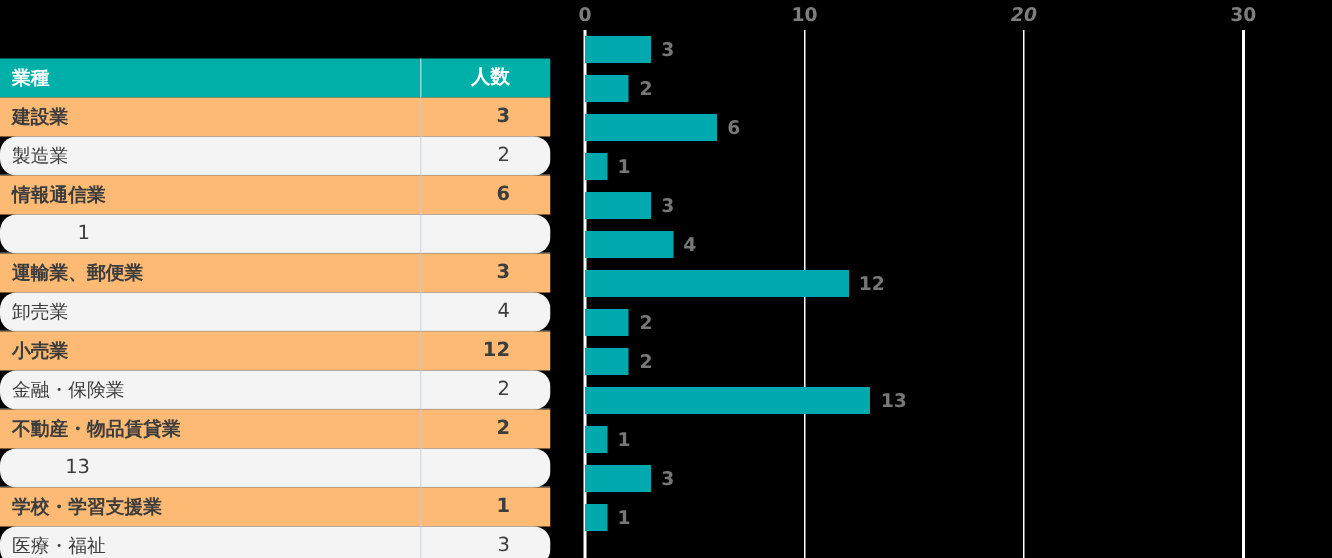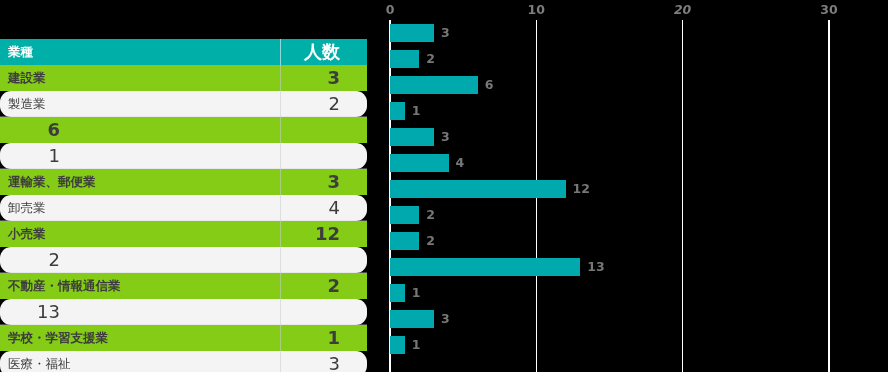--- a/index.html
+++ b/index.html
@@ -37,41 +37,41 @@
     width: 367px;
     height: 26px;
     box-sizing: border-box;
     align-items: center;
   }
   .trow.header {
     background: #00b0a8;
     height: 26px;
   }
   .trow.dark {
-    background: #84cc16;
+    background: #fdba74;
   }
   .trow.light {
     background: #f4f4f4;
     border-radius: 11px;
   }
   .cell-name {
     width: 280px;
     box-sizing: border-box;
     padding-left: 8px;
     font-size: 12.5px;
     line-height: 26px;
     white-space: nowrap;
     overflow: hidden;
   }
   .cell-value {
     width: 81px;
     box-sizing: border-box;
     padding-right: 21px;
     text-align: right;
-    font-size: 18px;
+    font-size: 13px;
     line-height: 26px;
   }
   .trow.header .cell-name,
   .trow.header .cell-value {
     color: #ffffff;
     font-weight: bold;
   }
   .trow.dark .cell-name,
   .trow.dark .cell-value {
     color: #3d3d3d;
@@ -173,20 +173,21 @@
           <div class="cell-value">3</div>
           <div class="coldiv"></div>
         </div>
         <div class="trow light">
           <div class="cell-name">製造業</div>
           <div class="cell-value">2</div>
           <div class="coldiv"></div>
           <div class="rowdiv"></div>
         </div>
         <div class="trow dark">
+          <div class="cell-name">情報通信業</div>
           <div class="cell-value">6</div>
           <div class="coldiv"></div>
         </div>
         <div class="trow light">
           <div class="cell-value">1</div>
           <div class="coldiv"></div>
           <div class="rowdiv"></div>
         </div>
         <div class="trow dark">
           <div class="cell-name">運輸業、郵便業</div>
@@ -198,26 +199,27 @@
           <div class="cell-value">4</div>
           <div class="coldiv"></div>
           <div class="rowdiv"></div>
         </div>
         <div class="trow dark">
           <div class="cell-name">小売業</div>
           <div class="cell-value">12</div>
           <div class="coldiv"></div>
         </div>
         <div class="trow light">
+          <div class="cell-name">金融・保険業</div>
           <div class="cell-value">2</div>
           <div class="coldiv"></div>
           <div class="rowdiv"></div>
         </div>
         <div class="trow dark">
-          <div class="cell-name">不動産・情報通信業</div>
+          <div class="cell-name">不動産・物品賃貸業</div>
           <div class="cell-value">2</div>
           <div class="coldiv"></div>
         </div>
         <div class="trow light">
           <div class="cell-value">13</div>
           <div class="coldiv"></div>
           <div class="rowdiv"></div>
         </div>
         <div class="trow dark">
           <div class="cell-name">学校・学習支援業</div>

